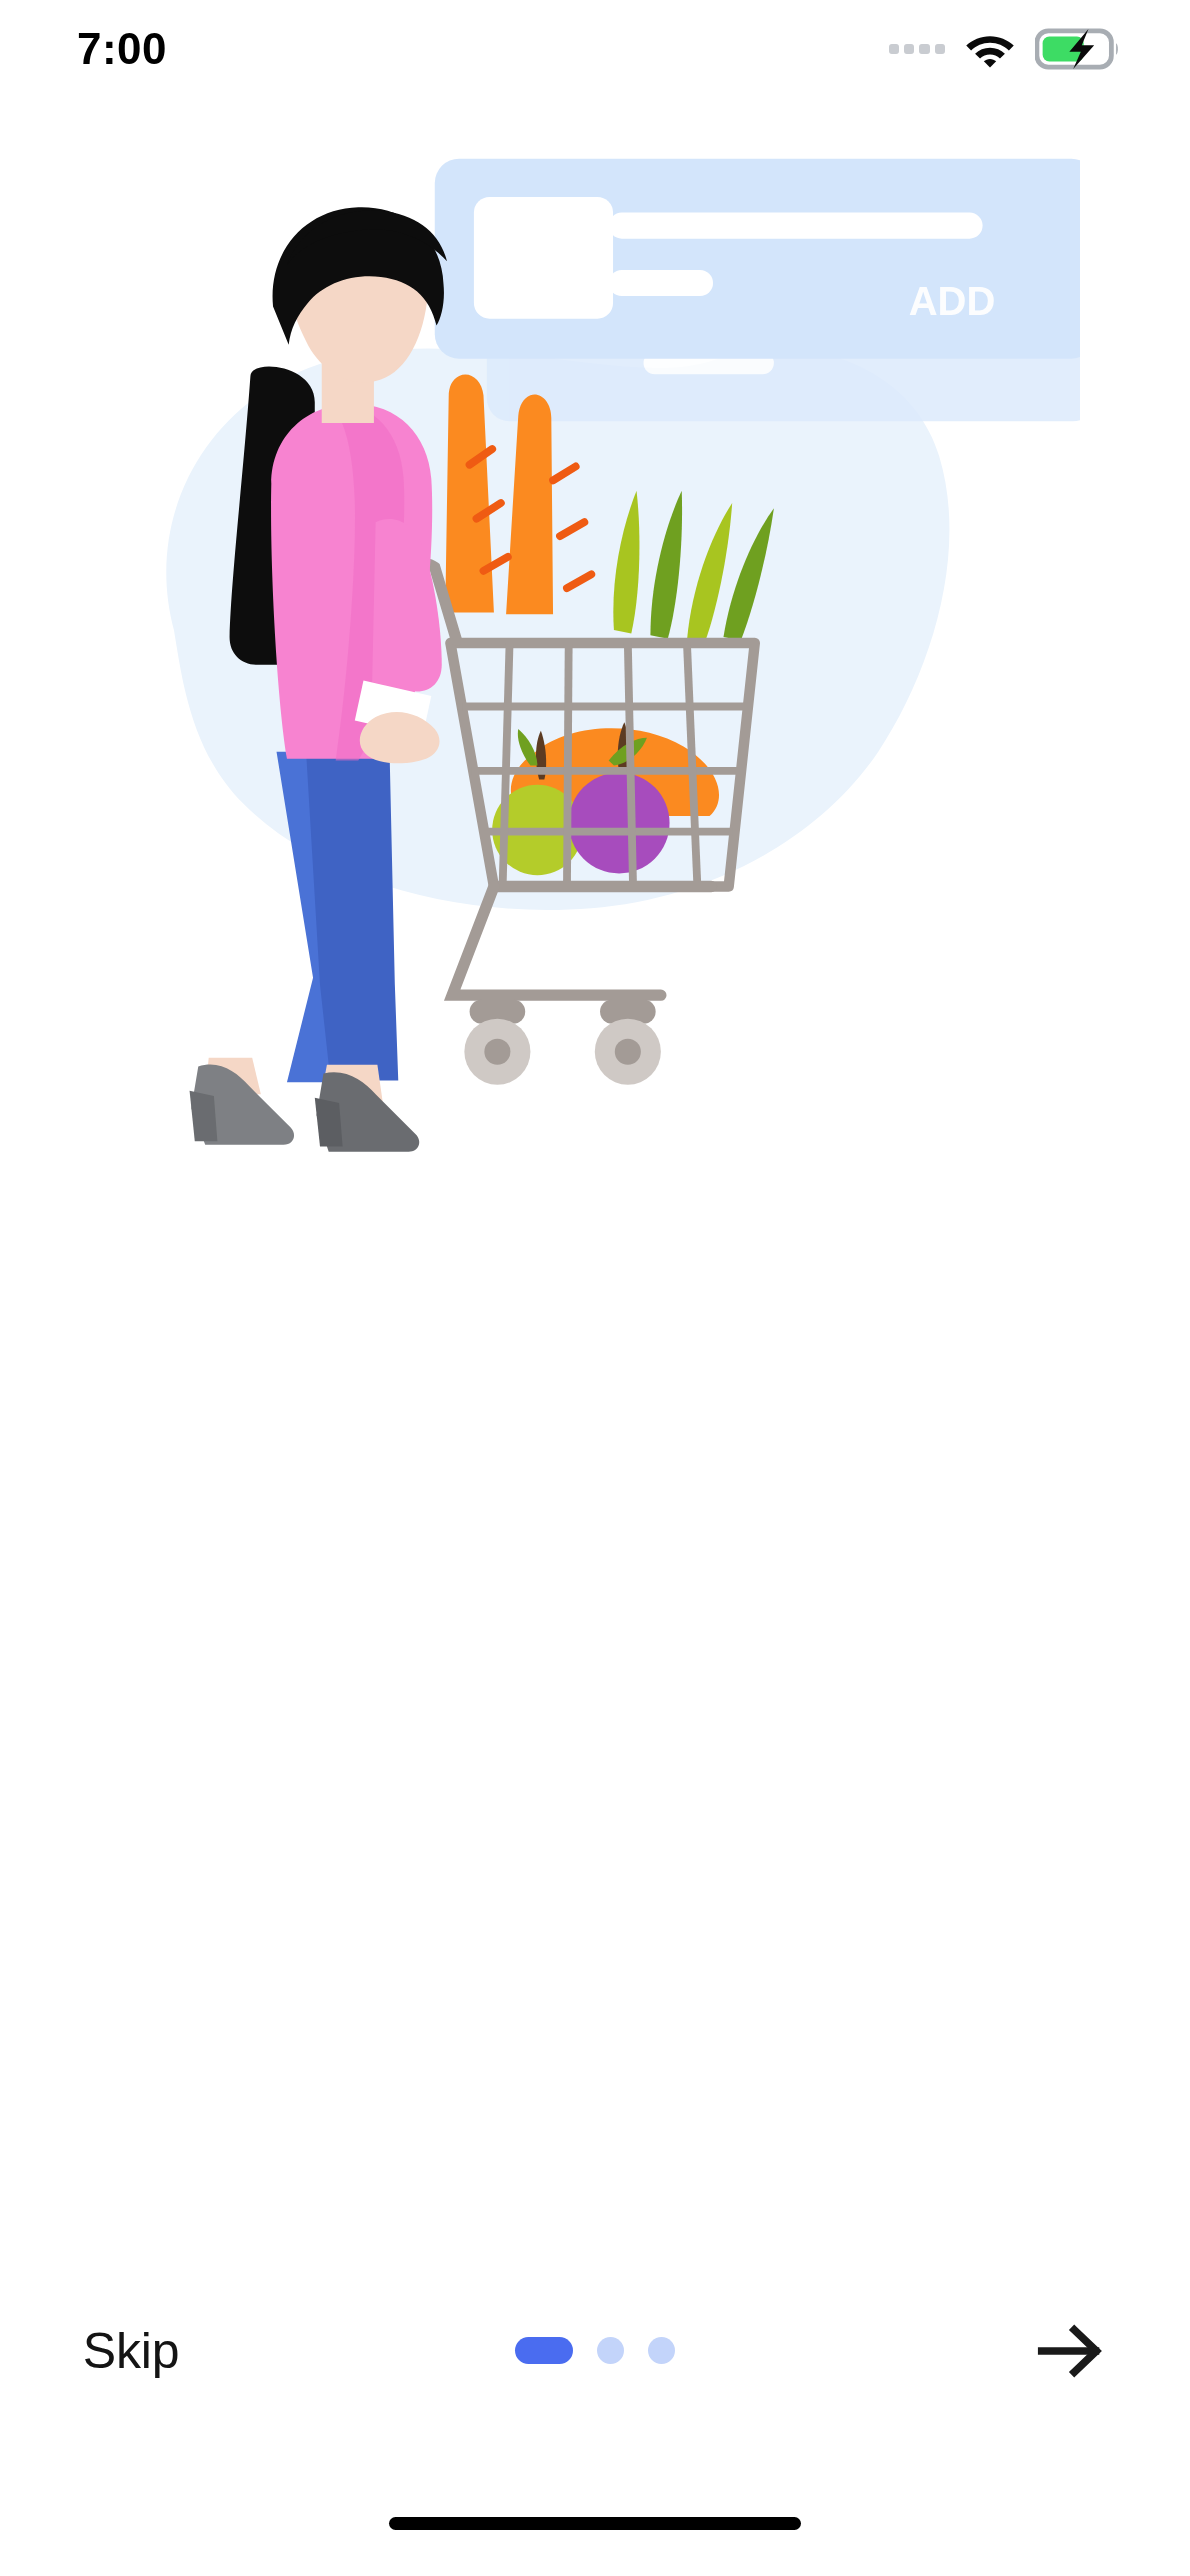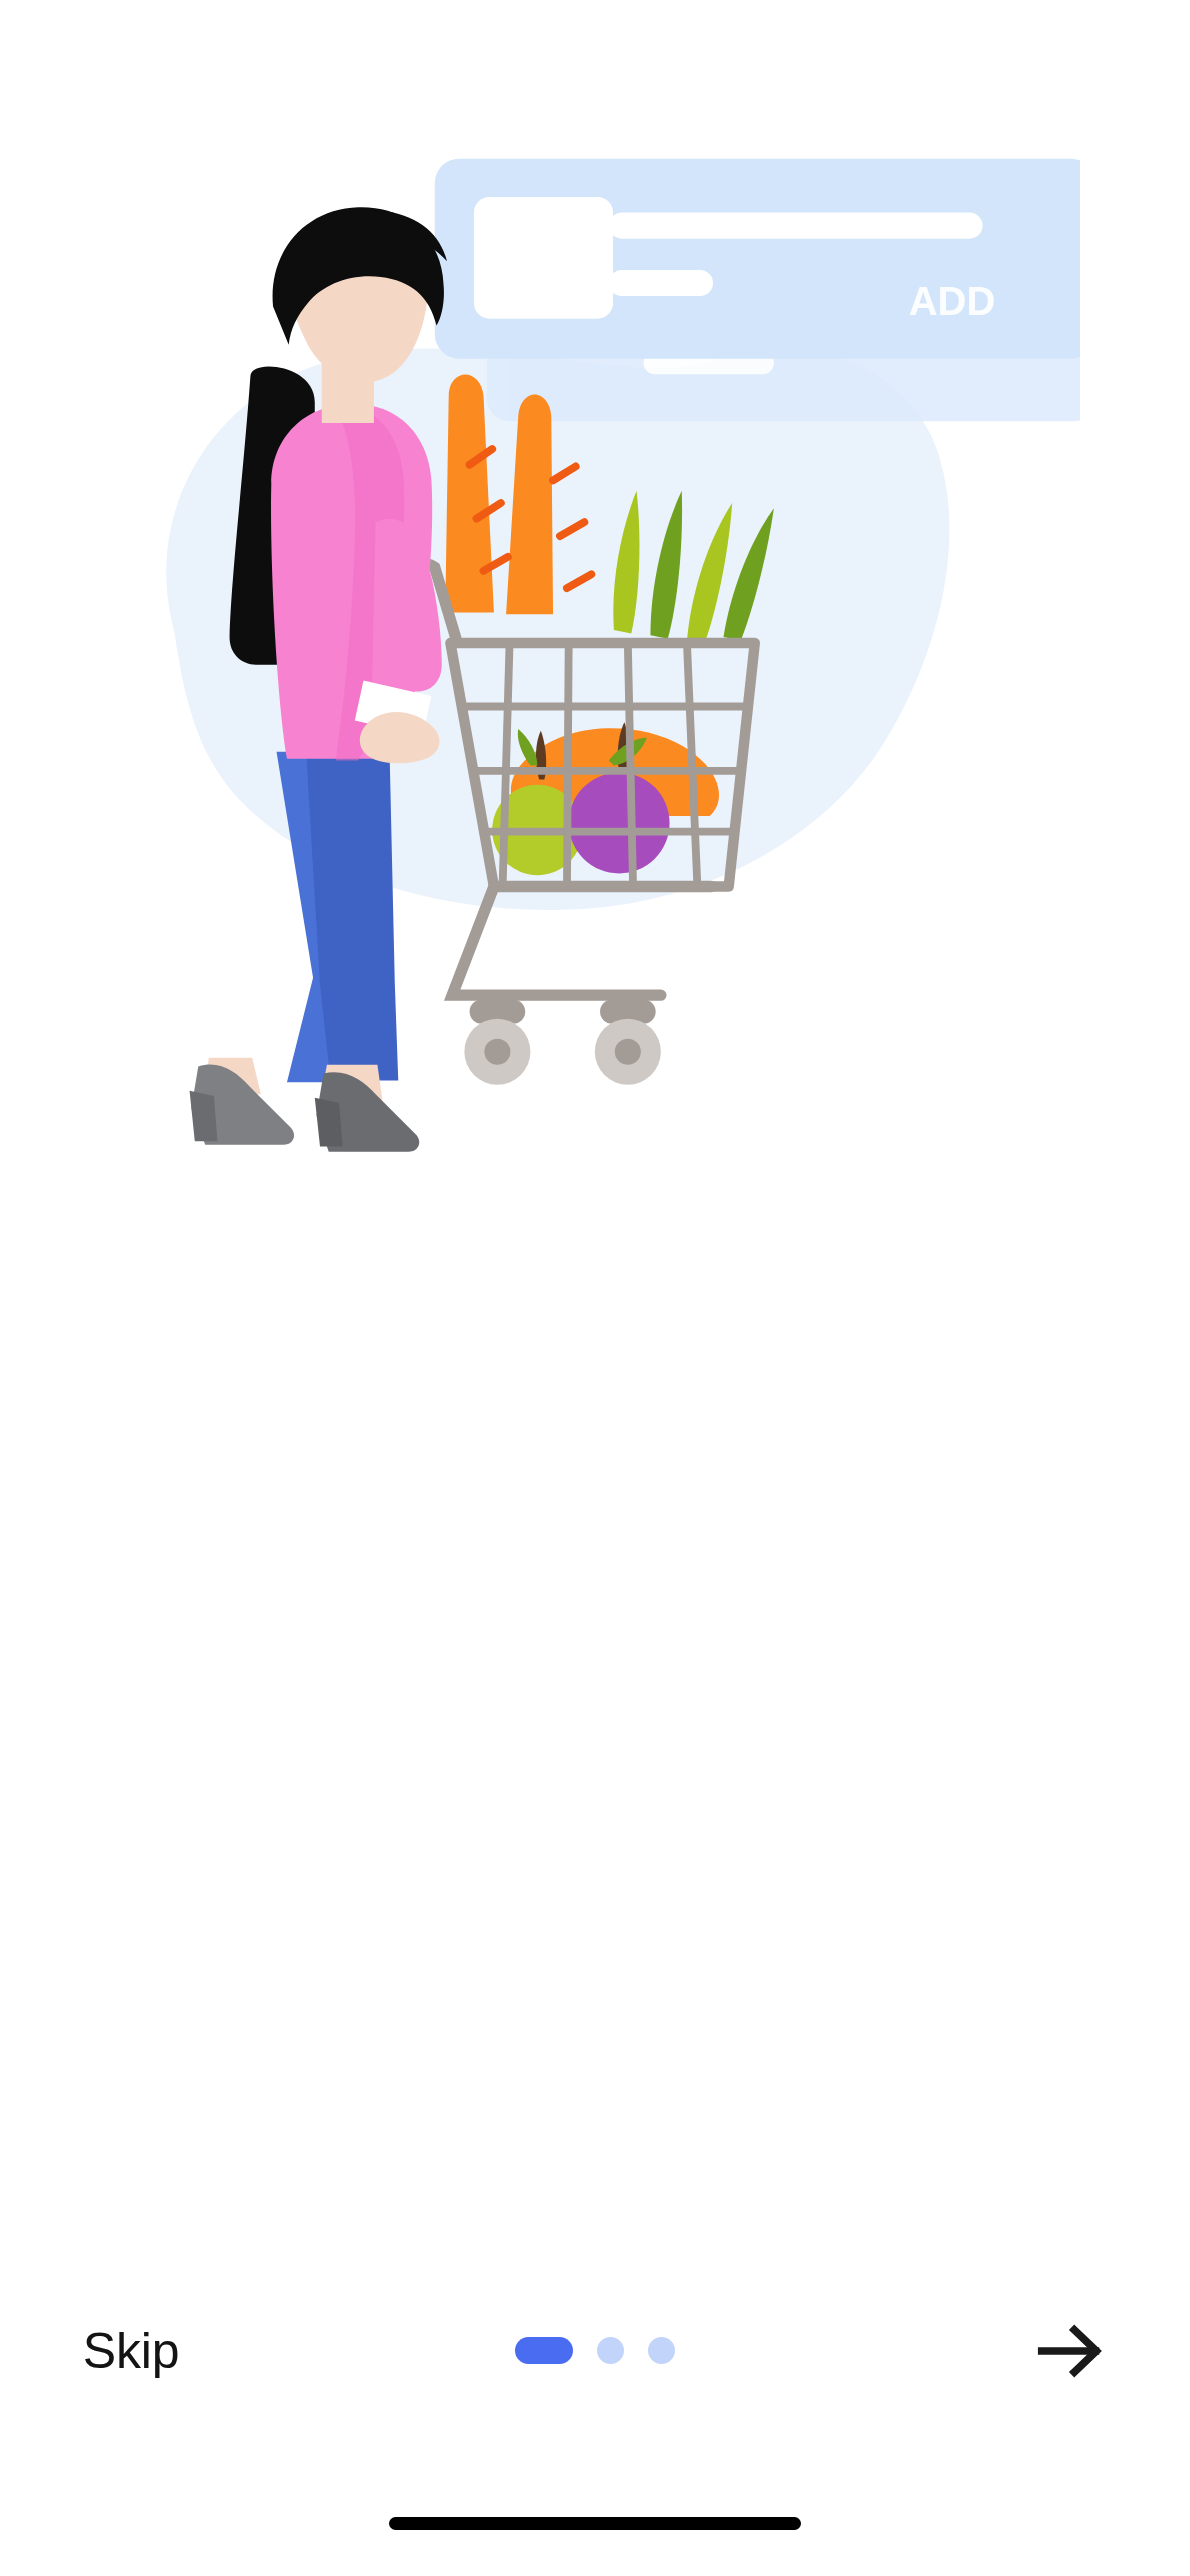--- a/index.html
+++ b/index.html
@@ -126,20 +126,47 @@
     width:412px; height:13.4px;
     border-radius:7.7px;
     background:#000000;
   }
 </style>
 </head>
 <body>
 
 <div class="screen">
 
+  <div class="statusbar">
+    <div class="status-time">7:00</div>
+
+    <div class="status-right">
+
+      <span class="signal-dots">
+        <i></i>
+          <i></i>
+          <i></i>
+          <i></i>
+      </span>
+
+      <svg class="wifi-icon" width="52" height="38" viewBox="0 0 54 40">
+        <path d="M27 6.5C17.2 6.5 8.4 10.3 2 16.4l5.1 5.2C12.3 16.5 19.3 13.4 27 13.4s14.7 3.1 19.9 8.2L52 16.4C45.6 10.3 36.8 6.5 27 6.5Z" fill="#0a0a0a"></path>
+        <path d="M27 18.6c-6.1 0-11.6 2.4-15.7 6.3l5.2 5.2c2.8-2.6 6.5-4.2 10.5-4.2s7.7 1.6 10.5 4.2l5.2-5.2c-4.1-3.9-9.6-6.3-15.7-6.3Z" fill="#0a0a0a"></path>
+        <path d="M27 30.4c-2.5 0-4.8 1-6.5 2.6L27 39.5l6.5-6.5c-1.7-1.6-4-2.6-6.5-2.6Z" fill="#0a0a0a"></path>
+      </svg>
+
+      <svg class="battery-icon" width="84" height="42" viewBox="0 0 88 44">
+        <rect x="2" y="3" width="78" height="38" rx="12" ry="12" fill="none" stroke="#a8adb3" stroke-width="5"></rect>
+        <path d="M85 16c2.4 1.3 2.4 10.7 0 12V16Z" fill="#a8adb3"></path>
+        <rect x="8" y="9" width="43" height="26" rx="7" ry="7" fill="#3ddc64"></rect>
+        <path d="M56 1 36 25h12L40 43 62 18H49L56 1Z" fill="#0a0a0a"></path>
+      </svg>
+
+    </div>
+  </div>
 
   <div class="illustration">
     <svg viewBox="0 0 1242 1150" xmlns="http://www.w3.org/2000/svg">
 
       <g>
         <path d="M200 560c-40-150 60-300 230-320 150-18 300 40 390 10 110-38 230 10 260 110 34 112-10 250-70 340-70 104-200 170-330 180-150 12-310-30-400-120-60-60-70-140-80-200Z" fill="#eaf3fc"></path>
       </g>
 
       <g opacity="0.85">
         <rect x="560" y="140" width="700" height="180" rx="26" fill="#dceafc"></rect>

